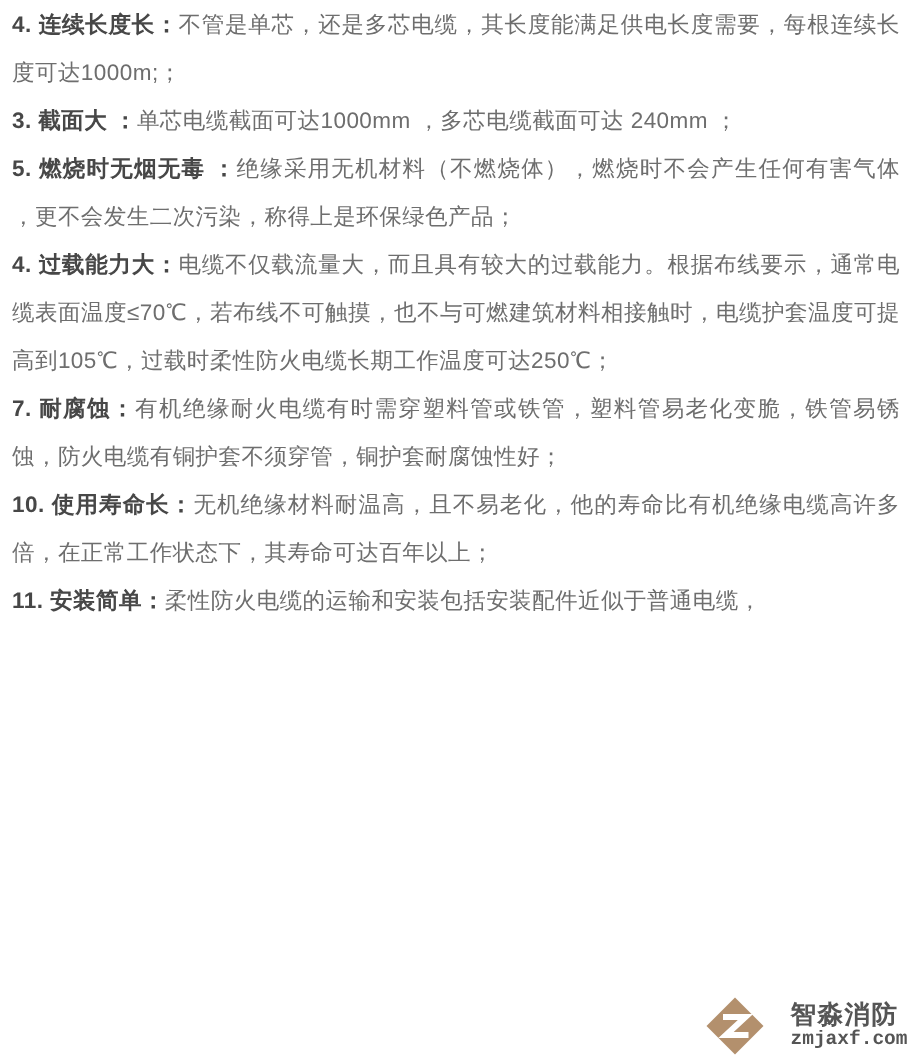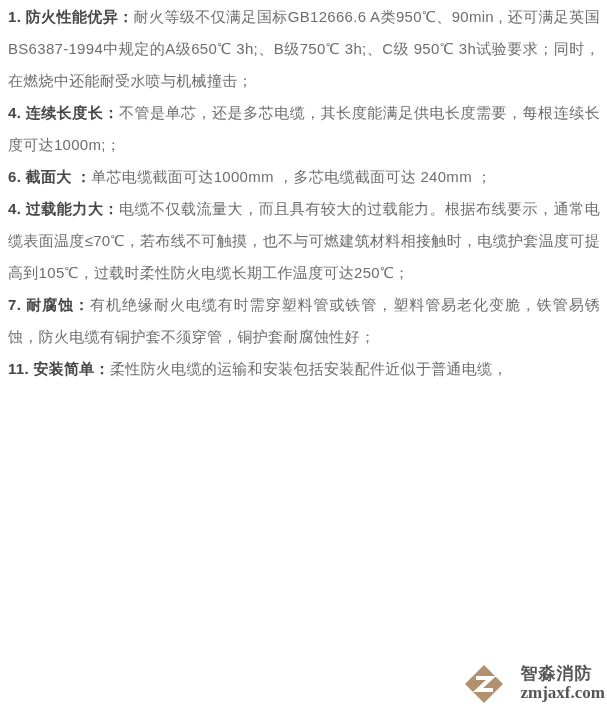--- a/index.html
+++ b/index.html
@@ -51,45 +51,46 @@
     margin-left: 14px;
   }
   .wm-brand {
     font-size: 17px;
     font-weight: bold;
     color: var(--wm-text-color, #555555);
     letter-spacing: 1px;
     white-space: nowrap;
   }
   .wm-site {
-    font-size: 17px;
+    font-size: 13px;
     font-weight: bold;
     color: var(--wm-text-color, #555555);
-    font-family: Liberation Serif, serif;
+    font-family: Liberation Mono, monospace;
     white-space: nowrap;
   }
 </style>
 </head>
 <body style="background: rgb(255, 255, 255);">
 
 <main class="article">
-  <p class="item"><strong class="label">1. 防火性能优异：</strong><span class="body">耐火等级不仅满足国标GB12666.6 A类950℃、90min , 还可满足英国BS6387-1994中规定的A级650℃ 3h;、B级750℃ 3h;、C级 950℃ 3h试验要求；同时，在燃烧中还能耐受水喷与机械撞击；</span></p>
 
   <p class="item"><strong class="label">4. 连续长度长：</strong><span class="body">不管是单芯，还是多芯电缆，其长度能满足供电长度需要，每根连续长度可达1000m;；</span></p>
 
-  <p class="item"><strong class="label">6. 截面大 ：</strong><span class="body">单芯电缆截面可达1000mm ，多芯电缆截面可达 240mm ；</span></p>
+  <p class="item"><strong class="label">3. 截面大 ：</strong><span class="body">单芯电缆截面可达1000mm ，多芯电缆截面可达 240mm ；</span></p>
 
 
+  <p class="item"><strong class="label">5. 燃烧时无烟无毒 ：</strong><span class="body">绝缘采用无机材料（不燃烧体），燃烧时不会产生任何有害气体 ，更不会发生二次污染，称得上是环保绿色产品；</span></p>
 
   <p class="item"><strong class="label">4. 过载能力大：</strong><span class="body">电缆不仅载流量大，而且具有较大的过载能力。根据布线要示，通常电缆表面温度≤70℃，若布线不可触摸，也不与可燃建筑材料相接触时，电缆护套温度可提高到105℃，过载时柔性防火电缆长期工作温度可达250℃；</span></p>
 
   <p class="item"><strong class="label">7. 耐腐蚀：</strong><span class="body">有机绝缘耐火电缆有时需穿塑料管或铁管，塑料管易老化变脆，铁管易锈蚀，防火电缆有铜护套不须穿管，铜护套耐腐蚀性好；</span></p>
 
 
 
+  <p class="item"><strong class="label">10. 使用寿命长：</strong><span class="body">无机绝缘材料耐温高，且不易老化，他的寿命比有机绝缘电缆高许多倍，在正常工作状态下，其寿命可达百年以上；</span></p>
 
   <p class="item"><strong class="label">11. 安装简单：</strong><span class="body">柔性防火电缆的运输和安装包括安装配件近似于普通电缆，</span></p>
 </main>
 
 <div class="watermark">
   <svg class="logo" viewBox="0 0 40 40" aria-hidden="true">
     <polygon points="20,1 39,20 20,39 1,20" fill="#b3906d"></polygon>
     <path d="M12,14 L27,14 L14,26 L29,26" stroke="#ffffff" stroke-width="4" fill="none"></path>
   </svg>
   <div class="wm-text">

